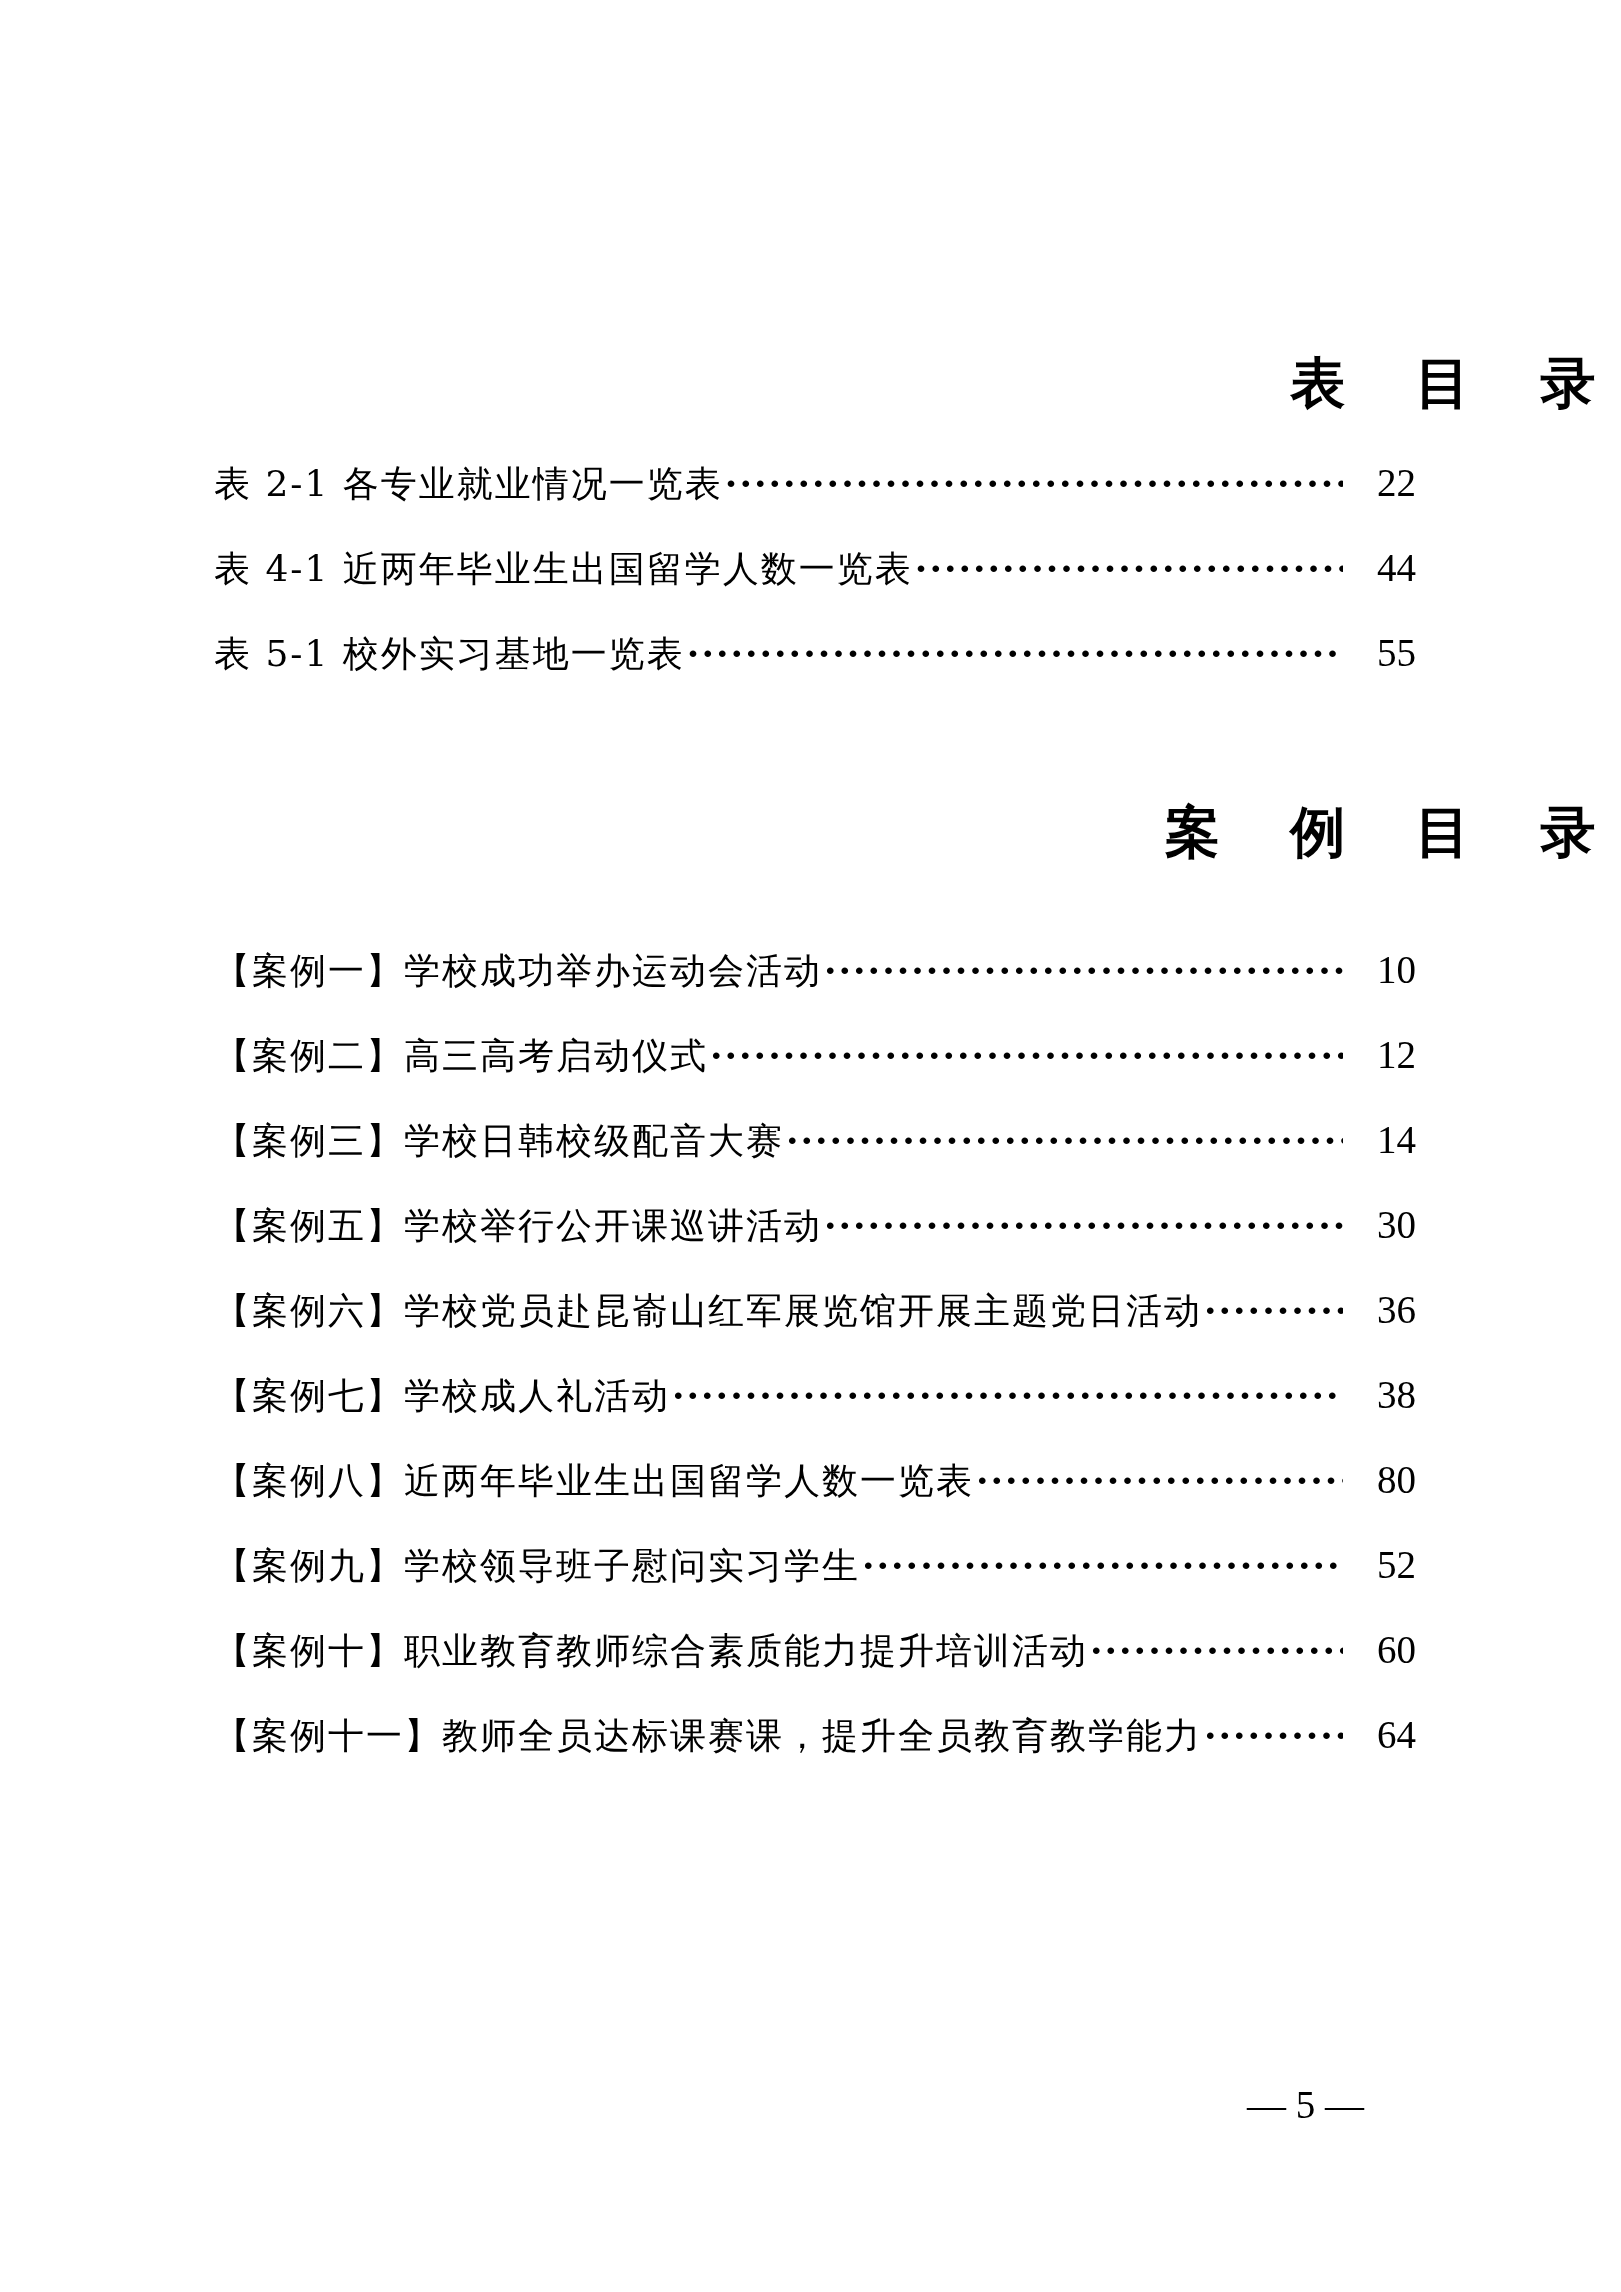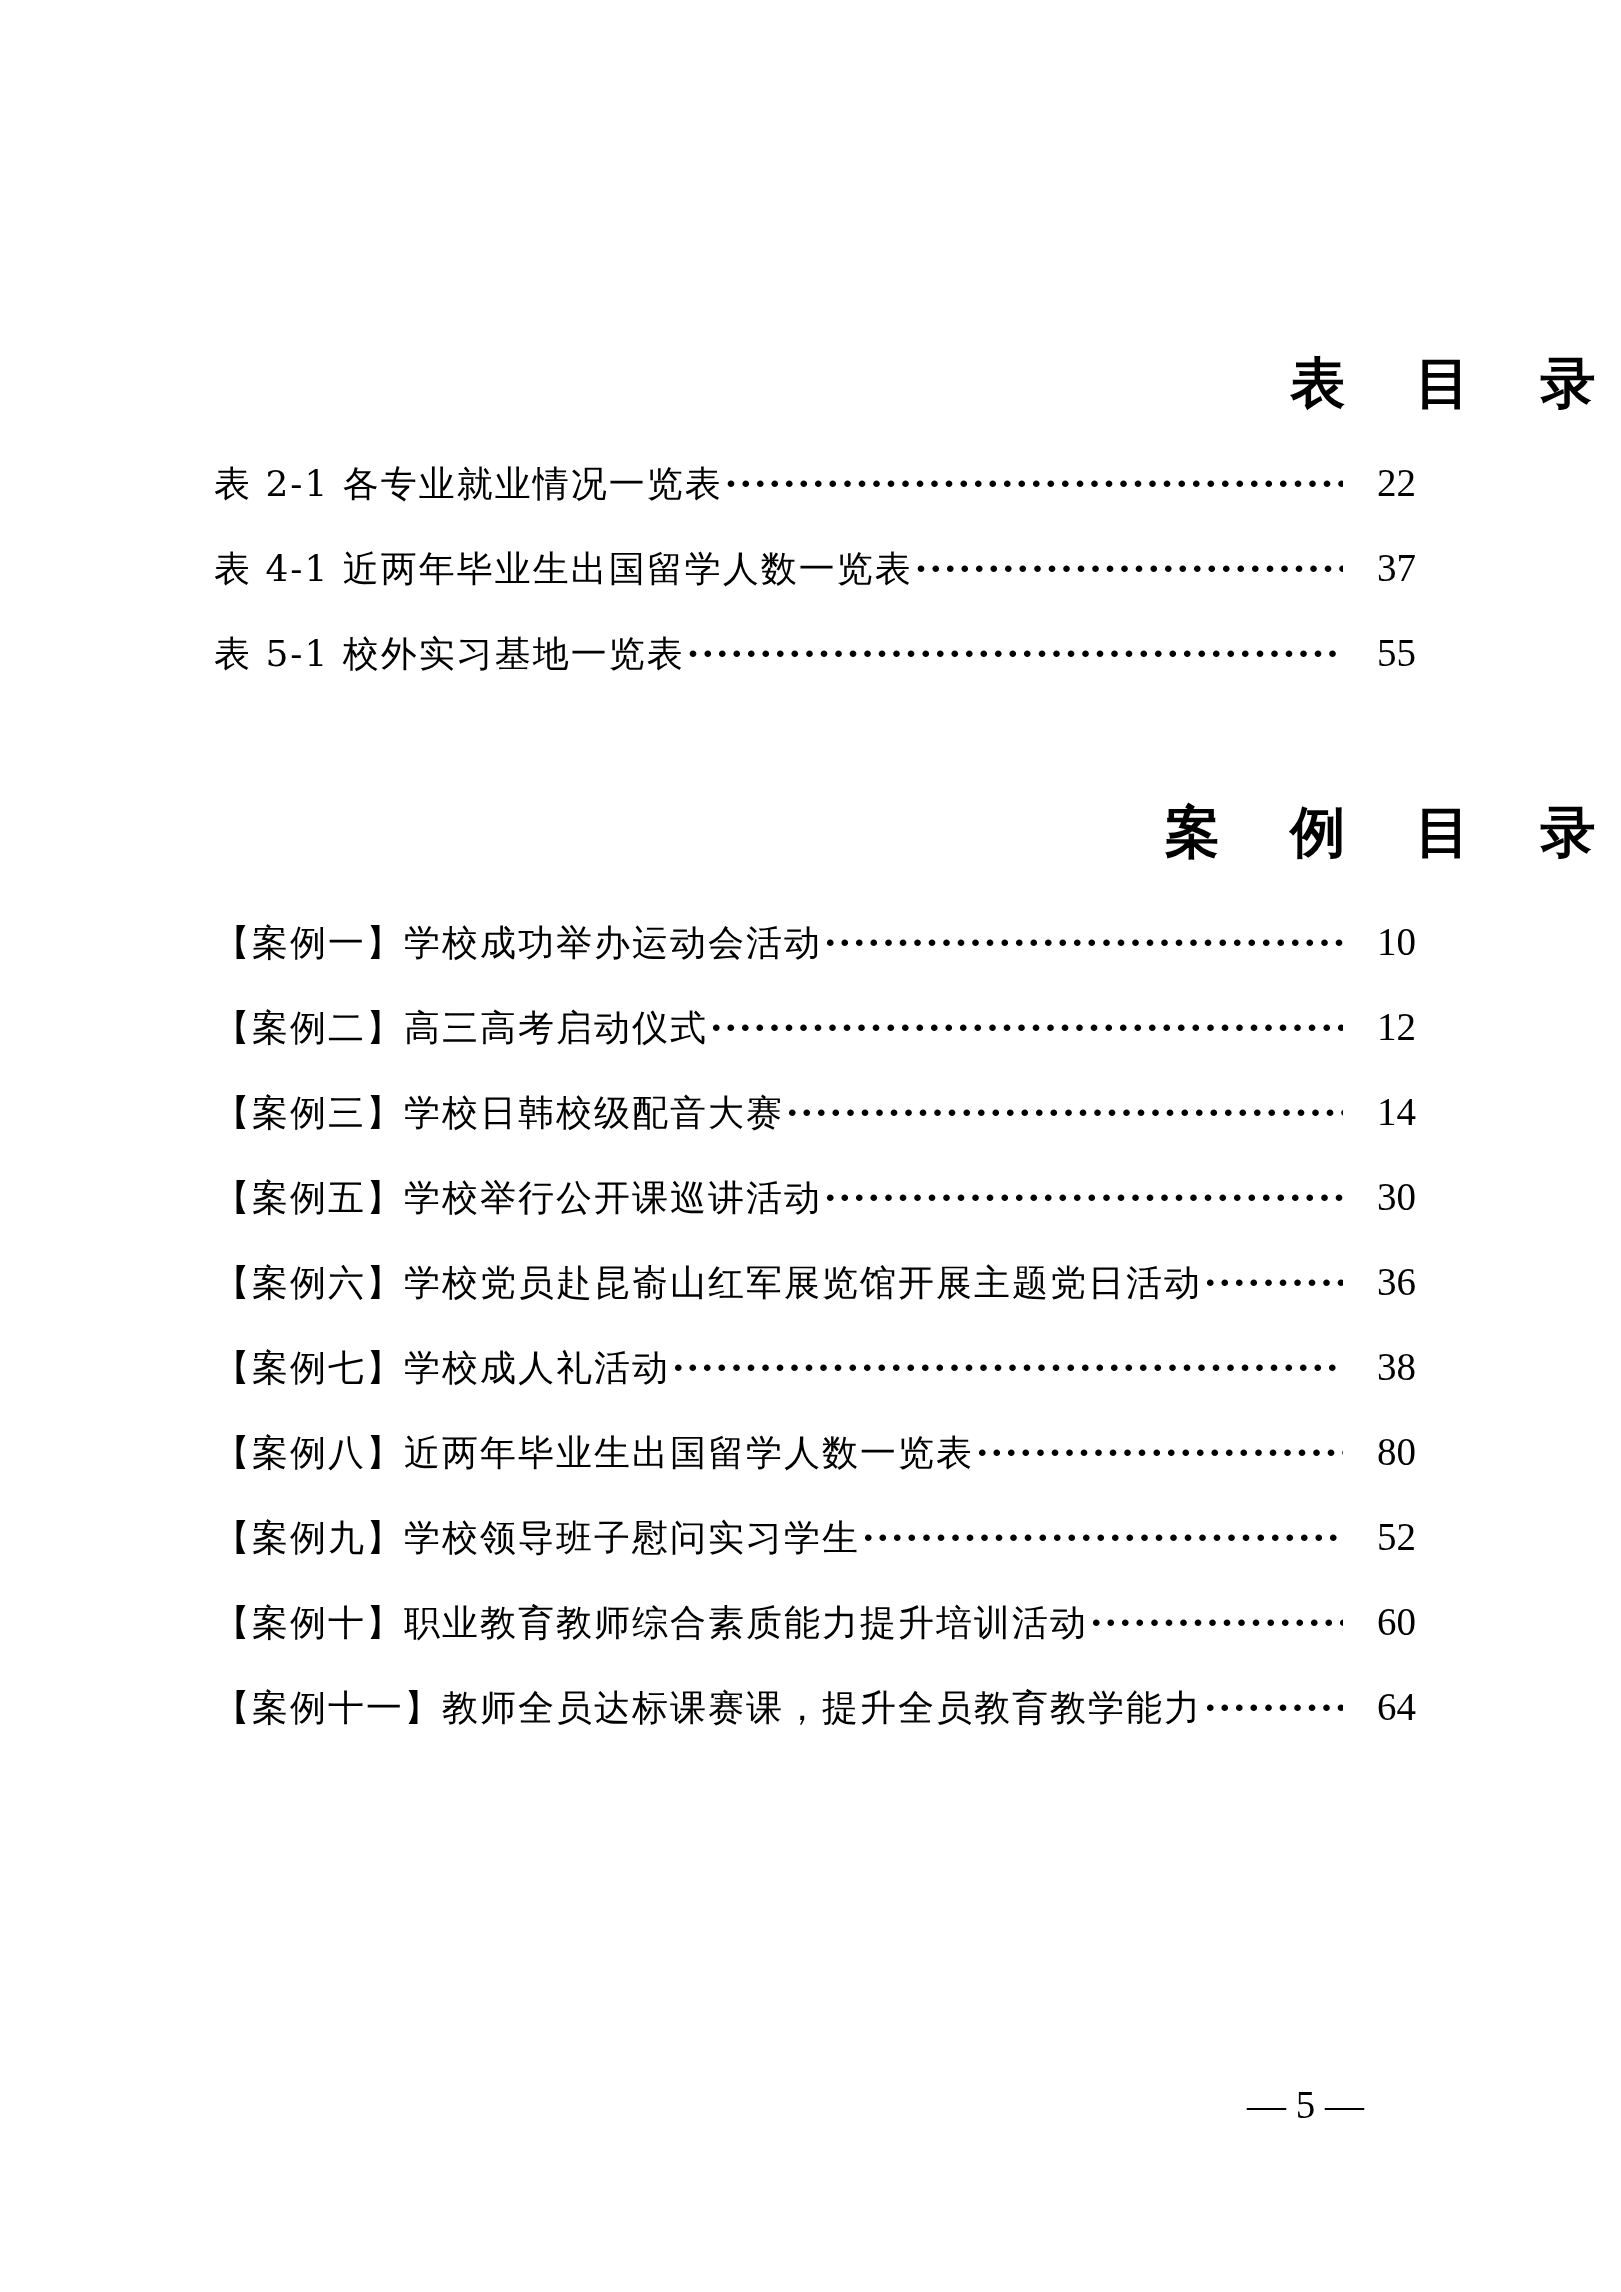--- a/index.html
+++ b/index.html
@@ -31,21 +31,21 @@
 
     .toc-list {
       position: absolute;
       left: 214px;
       width: 1202px;
       margin: 0;
       padding: 0;
       list-style: none;
     }
     #list-tables { top: 453px; }
-    #list-cases { top: 912px; }
+    #list-cases { top: 940px; }
 
     .toc-item {
       display: flex;
       align-items: baseline;
       height: 85px;
       font-size: 36px;
       line-height: 59px;
       white-space: nowrap;
       overflow: hidden;
     }
@@ -90,21 +90,21 @@
 
 <ul id="list-tables" class="toc-list">
   <li class="toc-item">
     <span class="toc-label">表 2-1 各专业就业情况一览表</span>
     <span class="toc-dots"></span>
     <span class="toc-page">22</span>
   </li>
   <li class="toc-item">
     <span class="toc-label">表 4-1 近两年毕业生出国留学人数一览表</span>
     <span class="toc-dots"></span>
-    <span class="toc-page">37</span>
+    <span class="toc-page">44</span>
   </li>
   <li class="toc-item">
     <span class="toc-label">表 5-1 校外实习基地一览表</span>
     <span class="toc-dots"></span>
     <span class="toc-page">55</span>
   </li>
 </ul>
 
 <h1 id="title-cases" class="section-title">案 例 目 录</h1>
 

